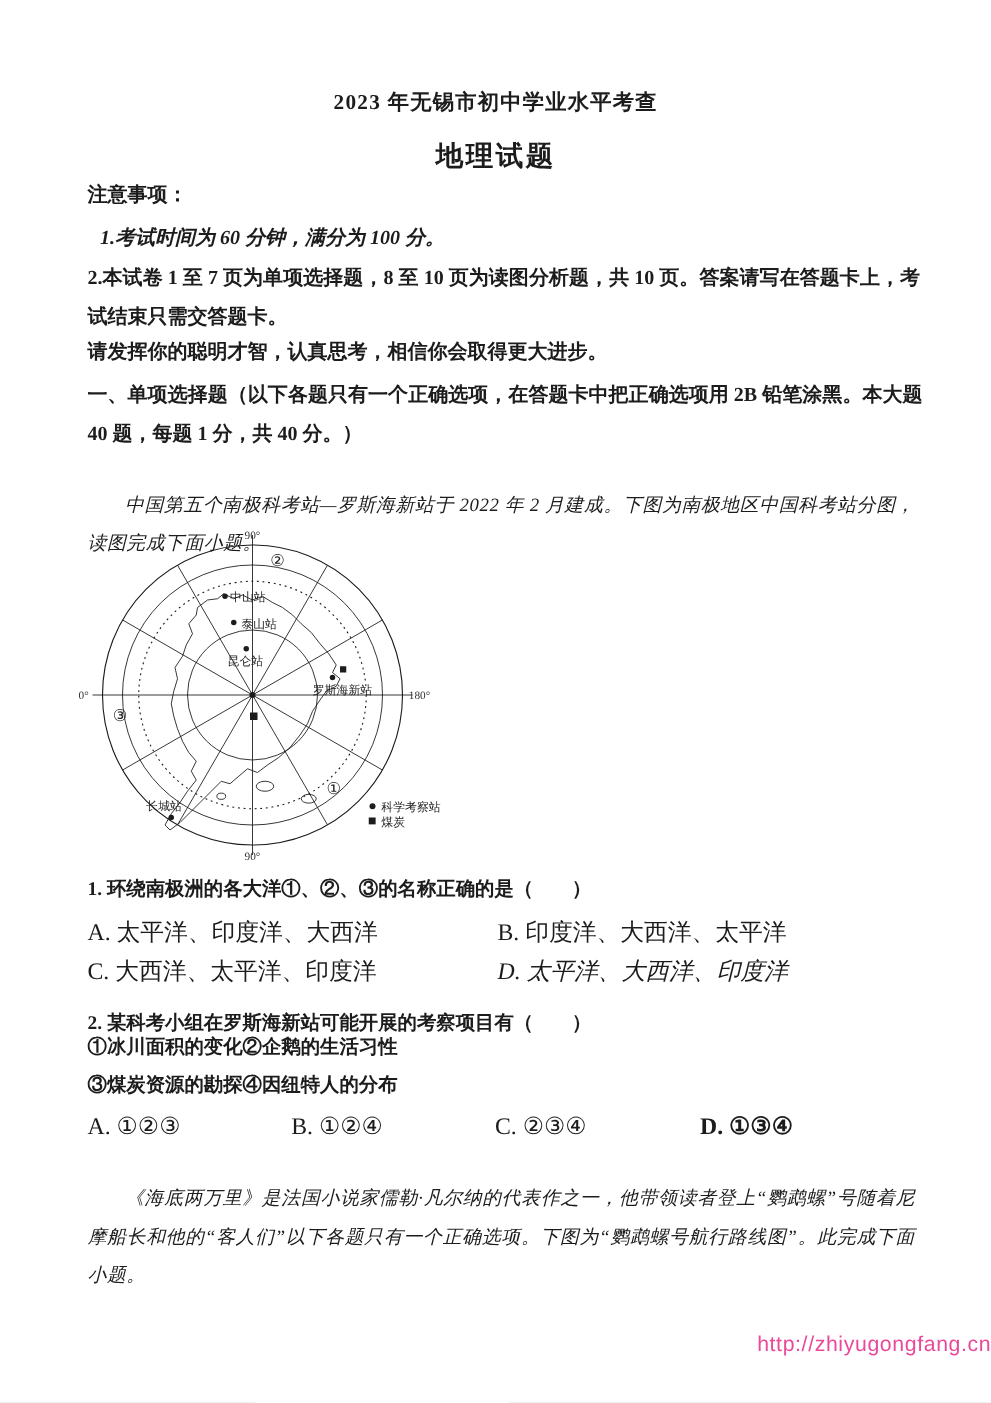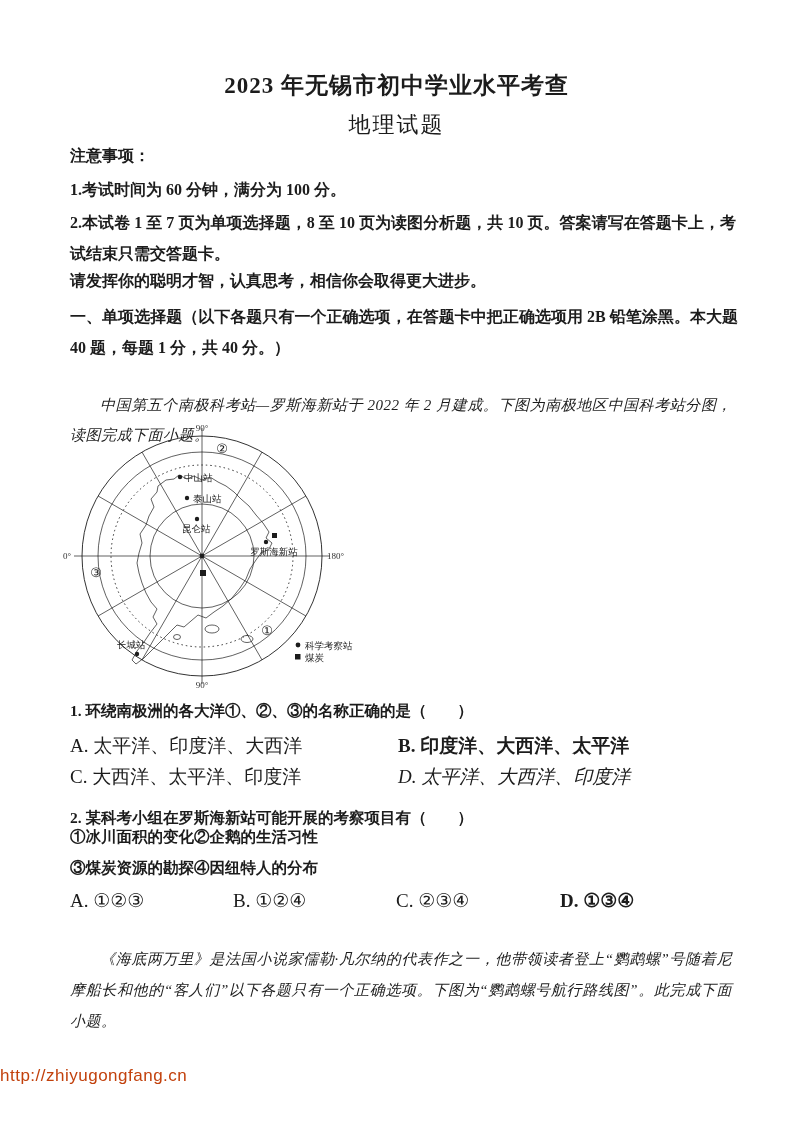--- a/index.html
+++ b/index.html
@@ -8,62 +8,62 @@
     width:793px;height:1122px;
     background:#ffffff;
     overflow:hidden;
     font-family:"Liberation Serif","DejaVu Serif",serif;
     color:#1c1c1c;
     margin:0 auto;
   }
   .abs{position:absolute;}
   .title{
     width:793px;text-align:center;
-    font-size:23px;font-weight:700;letter-spacing:1px;
+    font-size:17px;font-weight:700;letter-spacing:1px;
   }
   .subtitle{
     width:793px;text-align:center;
-    font-size:22px;font-weight:400;letter-spacing:2px;
+    font-size:22px;font-weight:700;letter-spacing:2px;
   }
   .bold-line{font-size:16px;font-weight:700;}
   .bold-block{
     font-size:16px;font-weight:700;
     line-height:31px;text-align:justify;
   }
   .passage{
     font-size:15px;font-style:italic;
     line-height:30px;text-align:justify;text-indent:2em;
     letter-spacing:0.5px;
     margin-top:24px;
   }
   .qline{font-size:15.5px;font-weight:bold;}
   .optline{font-size:19px;}
   .watermark{
-    width:793px;text-align:left;
+    width:793px;text-align:right;
     font-family:"Liberation Sans","DejaVu Sans",sans-serif;
-    font-size:17px;color:#c2410c;letter-spacing:0.5px;
+    font-size:17px;color:#ec4899;letter-spacing:0.5px;
   }
   svg .mapline{stroke:#1c1c1c;stroke-width:0.9;fill:none;}
   svg .thin{stroke:#1c1c1c;stroke-width:0.7;fill:none;}
   svg .dotted{stroke:#1c1c1c;stroke-width:0.9;fill:none;stroke-dasharray:1.5 3;}
   svg text{font-family:"Liberation Serif","DejaVu Serif",serif;fill:#222;}
   .maplabel{font-size:9.5px;}
   .deglabel{font-size:9px;fill:#333;}
   .oceanmark{font-size:13px;}
 </style>
 </head>
 <body>
 
 <div class="page">
 
   <div class="abs title" style="top:70px;left:0;">2023 年无锡市初中学业水平考查</div>
   <div class="abs subtitle" style="top:110px;left:0;">地理试题</div>
 
   <div class="abs bold-line" style="top:146px;left:70px;">注意事项：</div>
-  <div class="abs bold-line" style="top:180px;left:70px;">1.考试时间为 60 分钟，满分为 100 分。</div>
+  <div class="abs bold-line" style="top:180px;left:80px;font-style:italic;">1.考试时间为 60 分钟，满分为 100 分。</div>
   <div class="abs bold-block" style="top:207px;left:70px;width:666px;">2.本试卷 1 至 7 页为单项选择题，8 至 10 页为读图分析题，共 10 页。答案请写在答题卡上，考试结束只需交答题卡。</div>
   <div class="abs bold-line" style="top:271px;left:70px;">请发挥你的聪明才智，认真思考，相信你会取得更大进步。</div>
 
   <div class="abs bold-block" style="top:301px;left:70px;width:668px;">一、单项选择题（以下各题只有一个正确选项，在答题卡中把正确选项用 2B 铅笔涂黑。本大题 40 题，每题 1 分，共 40 分。）</div>
 
   <div class="abs passage" style="top:366px;left:70px;width:662px;">中国第五个南极科考站—罗斯海新站于 2022 年 2 月建成。下图为南极地区中国科考站分图，读图完成下面小题。</div>
 
   <svg class="abs" style="top:420px;left:55px;" width="300" height="283" viewBox="0 0 300 283">
 
     <circle class="mapline" cx="147" cy="136" r="120"></circle>
@@ -126,21 +126,21 @@
       <text class="maplabel" x="250" y="229">科学考察站</text>
       <rect x="240" y="234" width="5.5" height="5.5" fill="#1c1c1c"></rect>
       <text class="maplabel" x="250" y="241">煤炭</text>
     </g>
   </svg>
 
   <div class="abs qline" style="top:701px;left:70px;">1. 环绕南极洲的各大洋①、②、③的名称正确的是（　　）</div>
   <div class="abs optline" style="top:733px;left:70px;">
     <span>A.</span>&nbsp;<span>太平洋、印度洋、大西洋</span>
   </div>
-  <div class="abs optline" style="top:733px;left:398px;font-weight:bold;">
+  <div class="abs optline" style="top:733px;left:398px;">
     <span>B.</span>&nbsp;<span>印度洋、大西洋、太平洋</span>
   </div>
   <div class="abs optline" style="top:764px;left:70px;">
     <span>C.</span>&nbsp;<span>大西洋、太平洋、印度洋</span>
   </div>
   <div class="abs optline" style="top:764px;left:398px;font-style:italic;">
     <span>D.</span>&nbsp;<span>太平洋、大西洋、印度洋</span>
   </div>
 
   <div class="abs qline" style="top:796px;left:70px;margin-top:12px;">2. 某科考小组在罗斯海新站可能开展的考察项目有（　　）</div>

